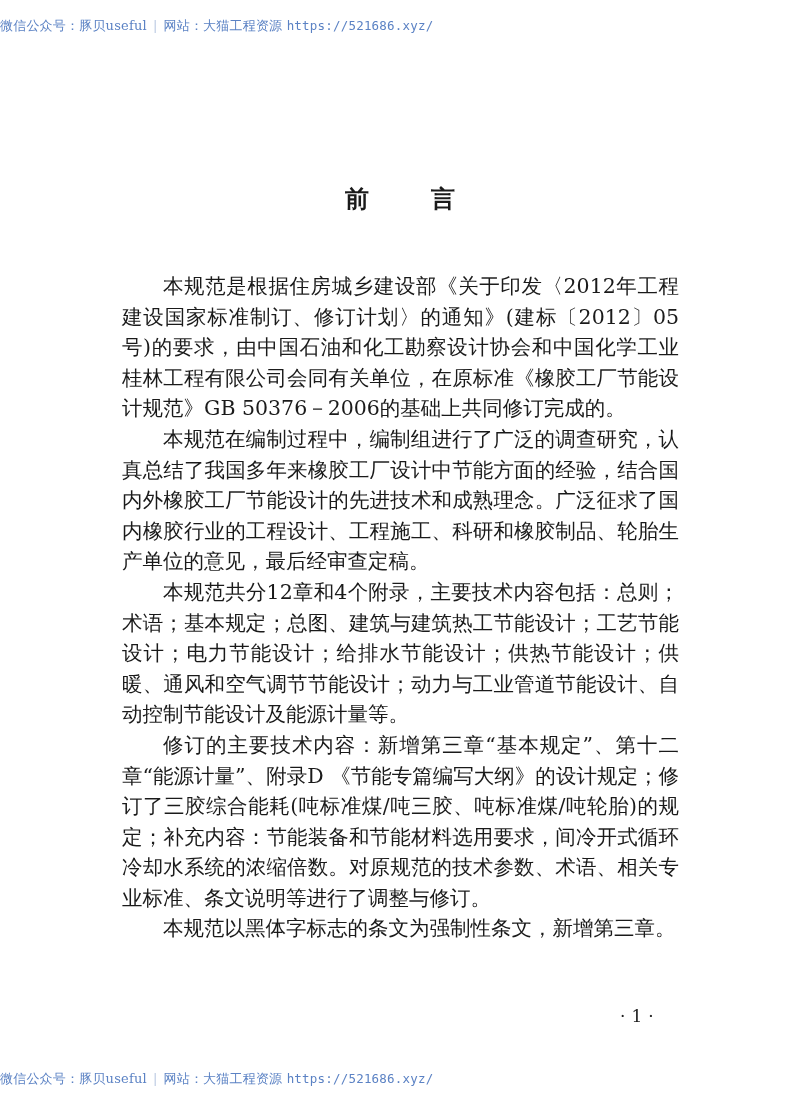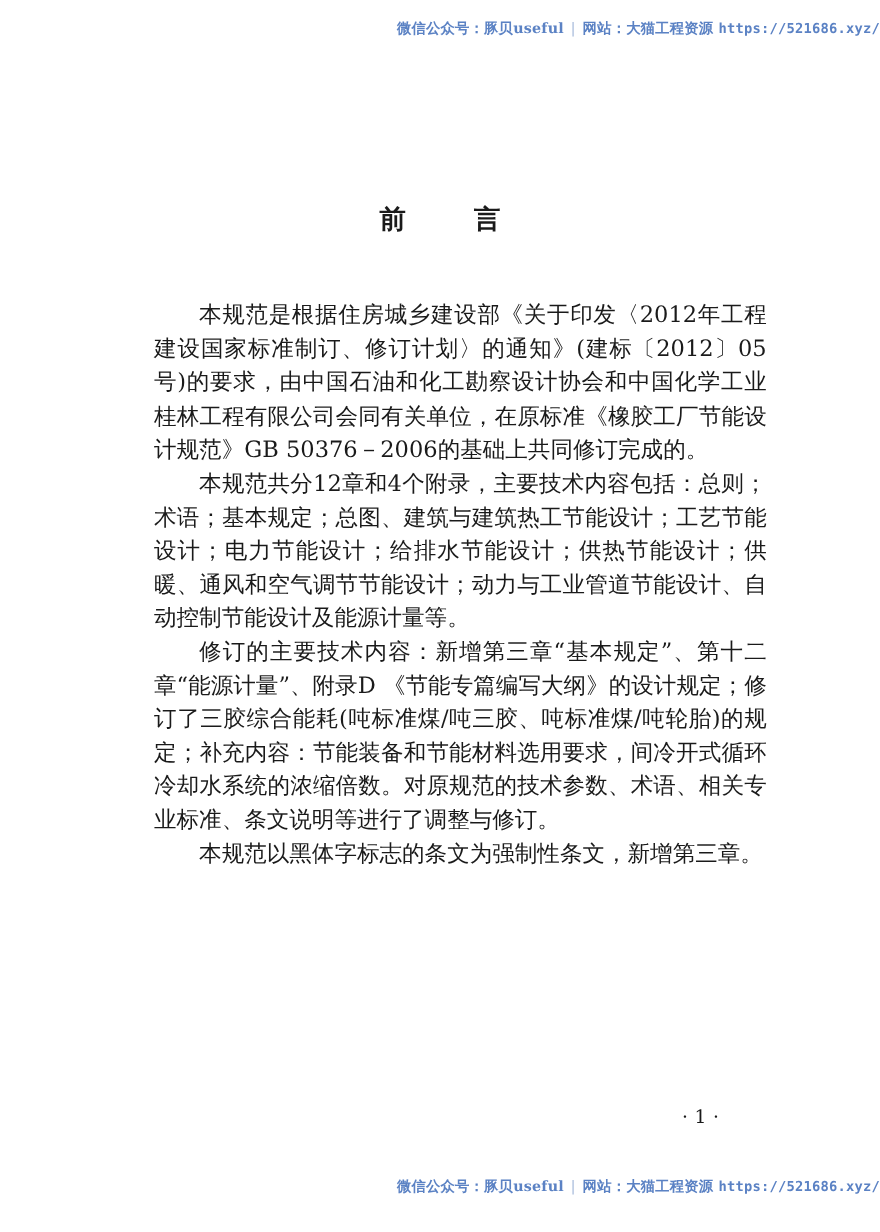--- a/index.html
+++ b/index.html
@@ -1,55 +1,55 @@
 <!DOCTYPE html>
 <html><head>
 <meta charset="utf-8">
 <style>
   html, body { margin: 0; padding: 0; }
   body {
     width: 800px; height: 1120px; background: #ffffff; position: relative; overflow: hidden;
     font-family: "DejaVu Serif", "Liberation Serif", serif; color: #1a1a1a;
   }
   .watermark {
-    position: absolute; left: 0; width: 800px; text-align: right;
+    position: absolute; left: 0; width: 800px; text-align: left;
     font-size: 13px; color: #5b82c4; letter-spacing: 0.2px;
     font-family: "DejaVu Serif", "Liberation Serif", serif;
-    font-weight: bold;
   }
   .watermark .sep { color: #b8c8e2; margin: 0 6px; }
   .watermark .url { font-family: "DejaVu Sans Mono", "Liberation Mono", monospace; font-size: 12.5px; }
   .wm-top { top: 17px; }
   .wm-bottom { top: 1070px; }
   .title {
     position: absolute; top: 183px; left: 0; width: 800px; text-align: center;
     font-family: "DejaVu Sans", "Liberation Sans", sans-serif; font-weight: bold;
     font-size: 24px; letter-spacing: 62px; padding-left: 62px; box-sizing: border-box;
   }
   .body-text {
-    position: absolute; top: 271px; left: 140px; width: 557px;
+    position: absolute; top: 271px; left: 122px; width: 557px;
     font-size: 20.5px; line-height: 30.6px; text-align: justify;
   }
   .body-text p { margin: 0; text-indent: 2em; }
   .page-num {
     position: absolute; top: 1006px; left: 620px; font-size: 17px; letter-spacing: 6px;
   }
 </style>
 </head>
 <body>
 
 <div class="watermark wm-top">
   <span>微信公众号：豚贝useful</span><span class="sep">|</span><span>网站：大猫工程资源</span>
   <span class="url">https://521686.xyz/</span>
 </div>
 
 <div class="title">前言</div>
 
 <div class="body-text">
   <p>本规范是根据住房城乡建设部《关于印发〈2012年工程建设国家标准制订、修订计划〉的通知》(建标〔2012〕05号)的要求，由中国石油和化工勘察设计协会和中国化学工业桂林工程有限公司会同有关单位，在原标准《橡胶工厂节能设计规范》GB 50376－2006的基础上共同修订完成的。</p>
+  <p>本规范在编制过程中，编制组进行了广泛的调查研究，认真总结了我国多年来橡胶工厂设计中节能方面的经验，结合国内外橡胶工厂节能设计的先进技术和成熟理念。广泛征求了国内橡胶行业的工程设计、工程施工、科研和橡胶制品、轮胎生产单位的意见，最后经审查定稿。</p>
   <p>本规范共分12章和4个附录，主要技术内容包括：总则；术语；基本规定；总图、建筑与建筑热工节能设计；工艺节能设计；电力节能设计；给排水节能设计；供热节能设计；供暖、通风和空气调节节能设计；动力与工业管道节能设计、自动控制节能设计及能源计量等。</p>
   <p>修订的主要技术内容：新增第三章“基本规定”、第十二章“能源计量”、附录D 《节能专篇编写大纲》的设计规定；修订了三胶综合能耗(吨标准煤/吨三胶、吨标准煤/吨轮胎)的规定；补充内容：节能装备和节能材料选用要求，间冷开式循环冷却水系统的浓缩倍数。对原规范的技术参数、术语、相关专业标准、条文说明等进行了调整与修订。</p>
   <p>本规范以黑体字标志的条文为强制性条文，新增第三章。</p>
 </div>
 
 <div class="page-num">·1·</div>
 
 <div class="watermark wm-bottom">
   <span>微信公众号：豚贝useful</span><span class="sep">|</span><span>网站：大猫工程资源</span>
   <span class="url">https://521686.xyz/</span>

